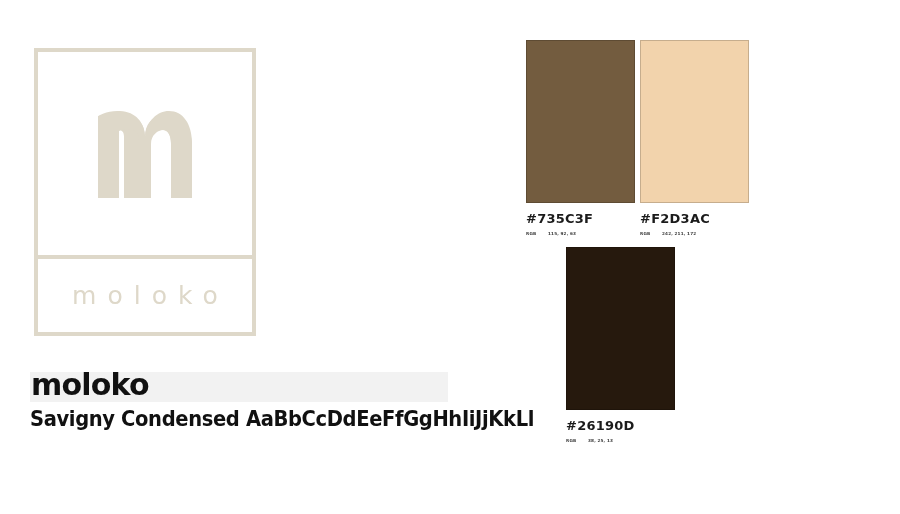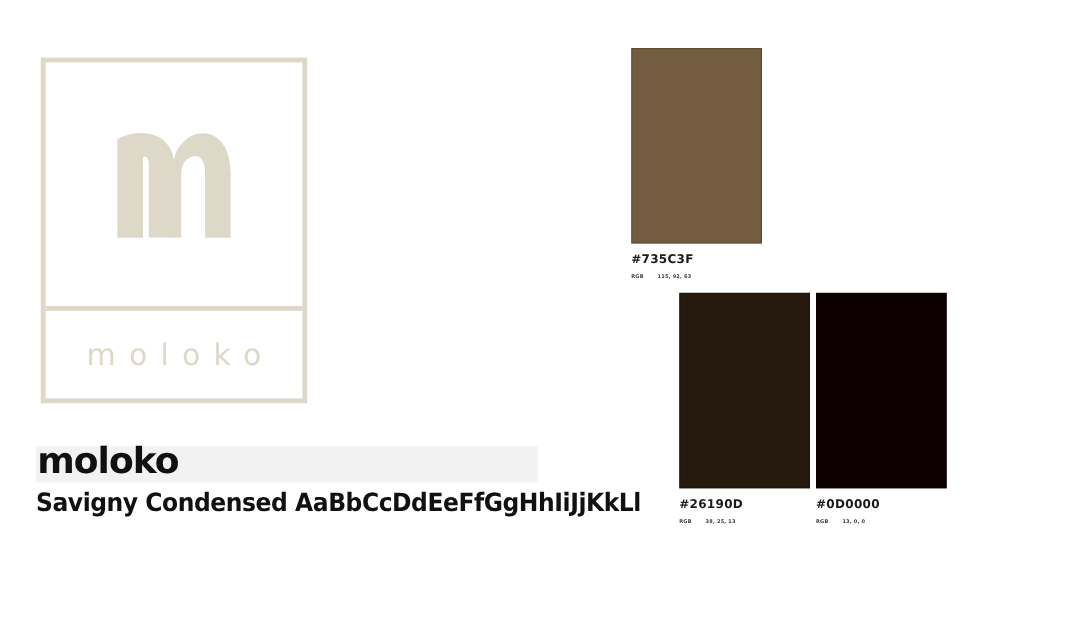--- a/index.html
+++ b/index.html
@@ -140,21 +140,21 @@
   .swatch-chip {
     width: 109px;
     height: 163px;
     border: 1px solid rgba(0,0,0,0.18);
     box-sizing: border-box;
     display: block;
   }
   .swatch-hex {
     margin-top: 9px;
     font-family: "DejaVu Sans", sans-serif;
-    font-size: 10px;
+    font-size: 13px;
     font-weight: bold;
     letter-spacing: 0.25px;
     color: #1b1b1b;
     line-height: 1;
   }
   .swatch-rgb-line {
     margin-top: 7px;
     display: flex;
     align-items: baseline;
     line-height: 1;
@@ -214,41 +214,41 @@
 
       <div class="swatch-cell">
         <div class="swatch-chip" style="background:#735C3F;"></div>
         <div class="swatch-hex">#735C3F</div>
         <div class="swatch-rgb-line">
           <span class="swatch-rgb-key">RGB</span>
           <span class="swatch-rgb-val">115, 92, 63</span>
         </div>
       </div>
 
+      <div class="swatch-cell">
+        <div class="swatch-chip" style="background:#F2D3AC;"></div>
+        <div class="swatch-hex">#F2D3AC</div>
+        <div class="swatch-rgb-line">
+          <span class="swatch-rgb-key">RGB</span>
+          <span class="swatch-rgb-val">242, 211, 172</span>
+        </div>
+      </div>
 
 
     </div>
 
     <div class="swatch-row row-two">
 
       <div class="swatch-cell">
         <div class="swatch-chip" style="background:#26190D;"></div>
         <div class="swatch-hex">#26190D</div>
         <div class="swatch-rgb-line">
           <span class="swatch-rgb-key">RGB</span>
           <span class="swatch-rgb-val">38, 25, 13</span>
         </div>
       </div>
 
-      <div class="swatch-cell">
-        <div class="swatch-chip" style="background:#0D0000;"></div>
-        <div class="swatch-hex">#0D0000</div>
-        <div class="swatch-rgb-line">
-          <span class="swatch-rgb-key">RGB</span>
-          <span class="swatch-rgb-val">13, 0, 0</span>
-        </div>
-      </div>
 
     </div>
 
   </div>
 
 </div>
 
 </body></html>

